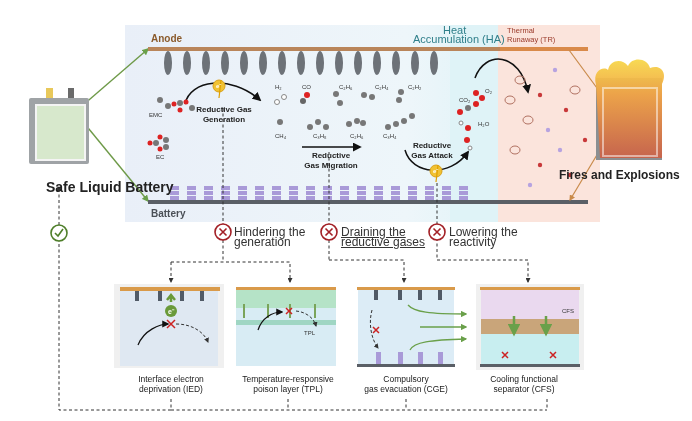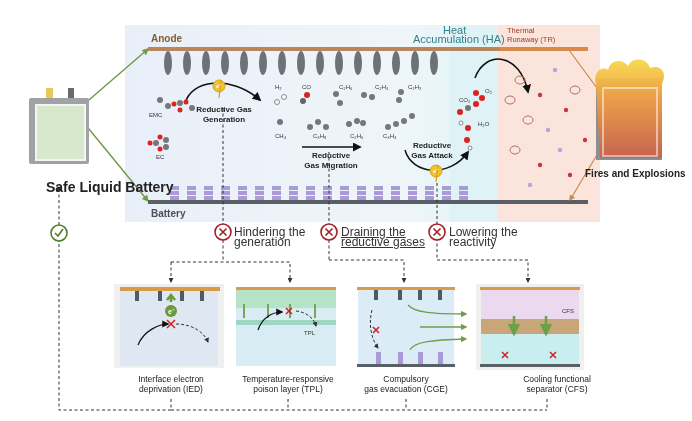--- a/index.html
+++ b/index.html
@@ -347,21 +347,21 @@
 <div class="gas" style="left:383px;top:133px;">C₃H₄</div>
 
 <div class="gas" style="left:485px;top:88px;">O₂</div>
 <div class="gas" style="left:459px;top:97px;">CO₂</div>
 <div class="gas" style="left:478px;top:121px;">H₂O</div>
 
 <div class="lbl" style="left:216px;top:82px;font-size:6px;color:#fff;font-weight:bold;">e⁻</div>
 <div class="lbl" style="left:433px;top:167px;font-size:6px;color:#fff;font-weight:bold;">e⁻</div>
 
 <div class="lbl bold" style="left:14px;top:179px;font-size:14px;padding-left:32px;">Safe Liquid Battery</div>
-<div class="lbl bold" style="left:585px;top:168px;font-size:10px;">Fires and Explosions</div>
+<div class="lbl bold" style="left:559px;top:168px;font-size:12px;">Fires and Explosions</div>
 
 <div class="note" style="left:234px;top:227px;">
   <span>Hindering the</span><br>
   <span>generation</span>
 </div>
 <div class="note" style="left:341px;top:227px;text-decoration:underline;">
   <span>Draining the</span><br>
   <span>reductive gases</span>
 </div>
 <div class="note" style="left:449px;top:227px;">
@@ -378,16 +378,16 @@
   <span>deprivation (IED)</span>
 </div>
 <div class="panel-cap" style="left:226px;top:374px;width:124px;">
   <span>Temperature-responsive</span><br>
   <span>poison layer (TPL)</span>
 </div>
 <div class="panel-cap" style="left:345px;top:374px;width:122px;">
   <span>Compulsory</span><br>
   <span>gas evacuation (CGE)</span>
 </div>
-<div class="panel-cap" style="left:501px;top:374px;width:112px;">
+<div class="panel-cap" style="left:468px;top:374px;width:112px;">
   <span>Cooling functional</span><br>
   <span>separator (CFS)</span>
 </div>
 
 </body></html>

